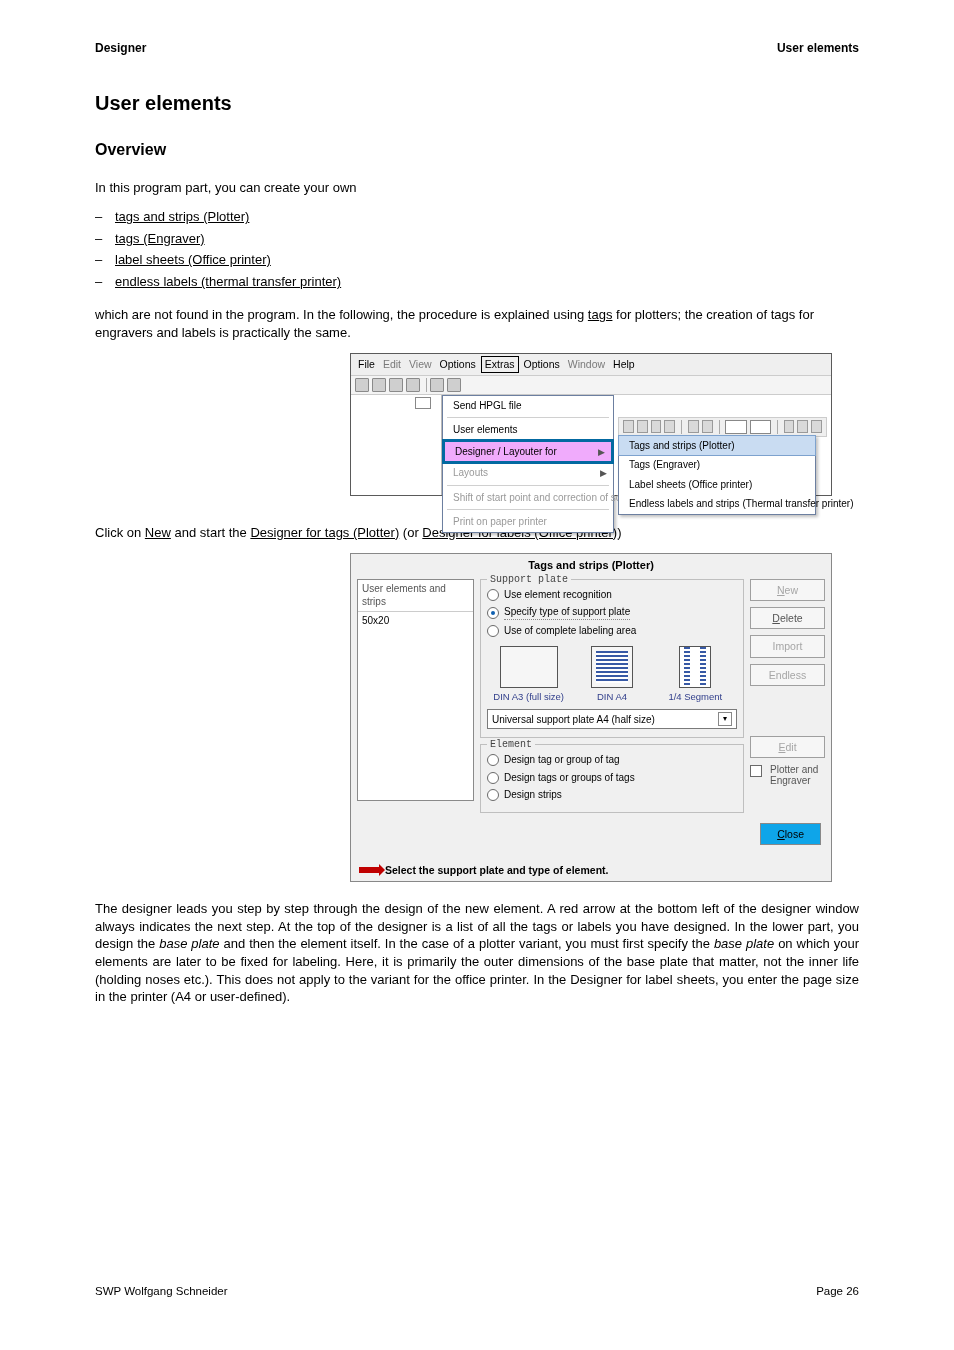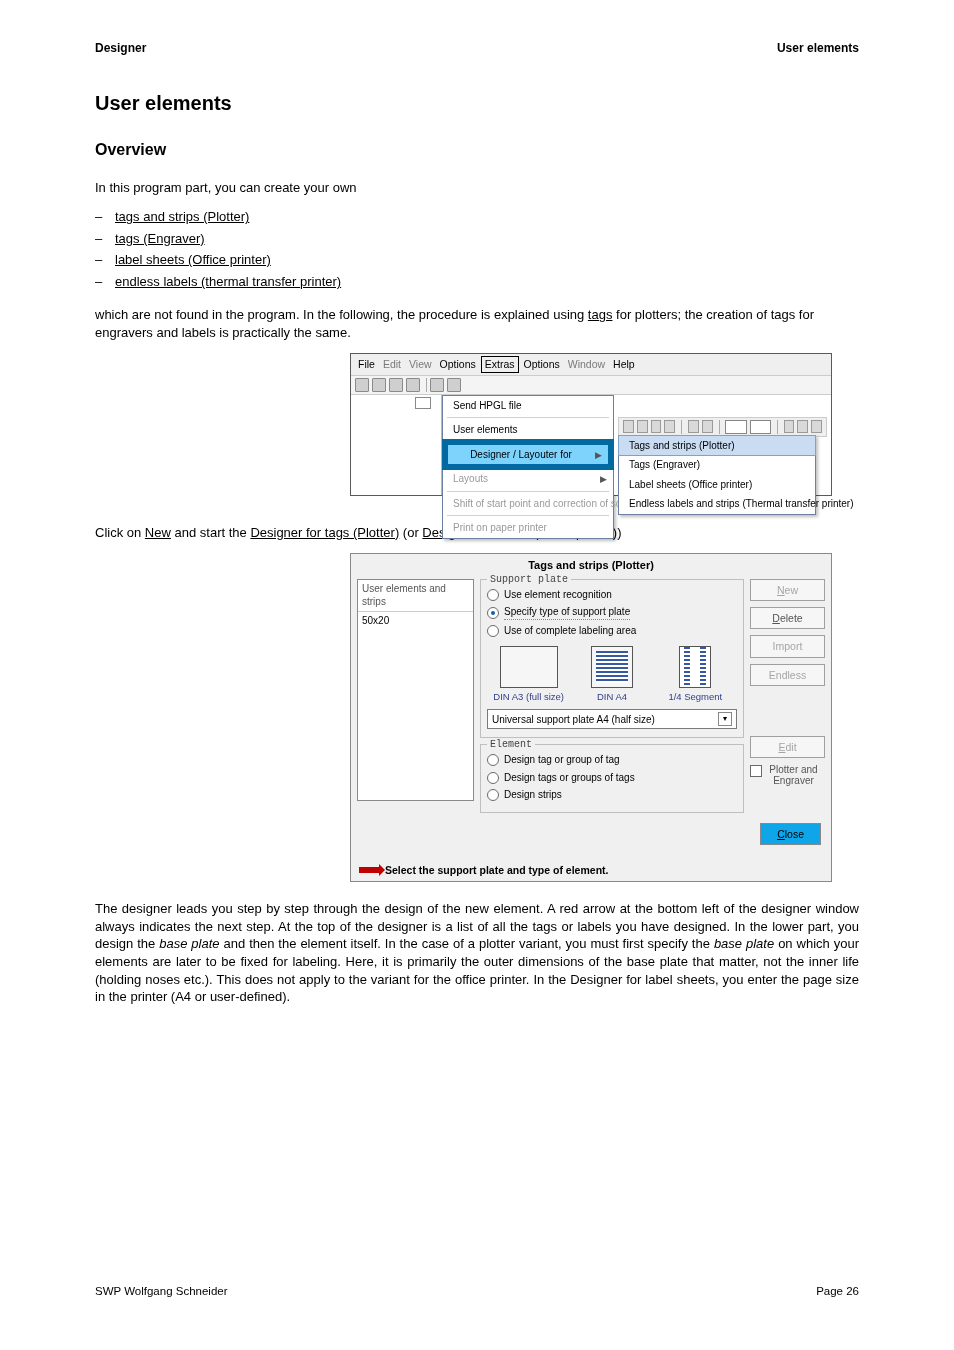--- a/index.html
+++ b/index.html
@@ -119,25 +119,24 @@
     box-shadow: 2px 2px 3px rgba(0,0,0,0.25);
     font-size: 10px;
   }
   .dropdown .item {
     padding: 3px 24px 3px 10px;
     white-space: nowrap;
     position: relative;
   }
   .dropdown .item.dim { color: #9a9a9a; }
   .dropdown .item.hl {
-    background: #7dd3fc;
-    border: 6px solid #0369a1;
+    background: #f0abfc;
+    border: 3px solid #0369a1;
     margin: -1px;
     color: #000;
-    text-align: center;
   }
   .dropdown .sep { height: 1px; background: #d0d0d0; margin: 2px 4px; }
   .dropdown .arrow {
     position: absolute; right: 6px; top: 4px;
     font-size: 9px; color: #555;
   }
   .shot1-right {
     flex: 1;
     background: #fff;
     position: relative;
@@ -327,25 +326,24 @@
     text-align: center;
     padding: 3px 0;
     font-size: 10.5px;
     color: #555;
   }
   .btn.dim { color: #a6a6a6; }
   .btn .ul { text-decoration: underline; }
   .chk-row {
     display: flex;
     align-items: flex-start;
-    gap: 0;
+    gap: 8px;
     font-size: 10px;
     color: #555;
     line-height: 1.15;
-    text-align: center;
   }
   .chk {
     width: 10px; height: 10px; flex: none;
     border: 1px solid #6a6a6a;
     background: #fff;
     margin-top: 1px;
   }
   .status-row {
     clear: both;
     display: flex;

